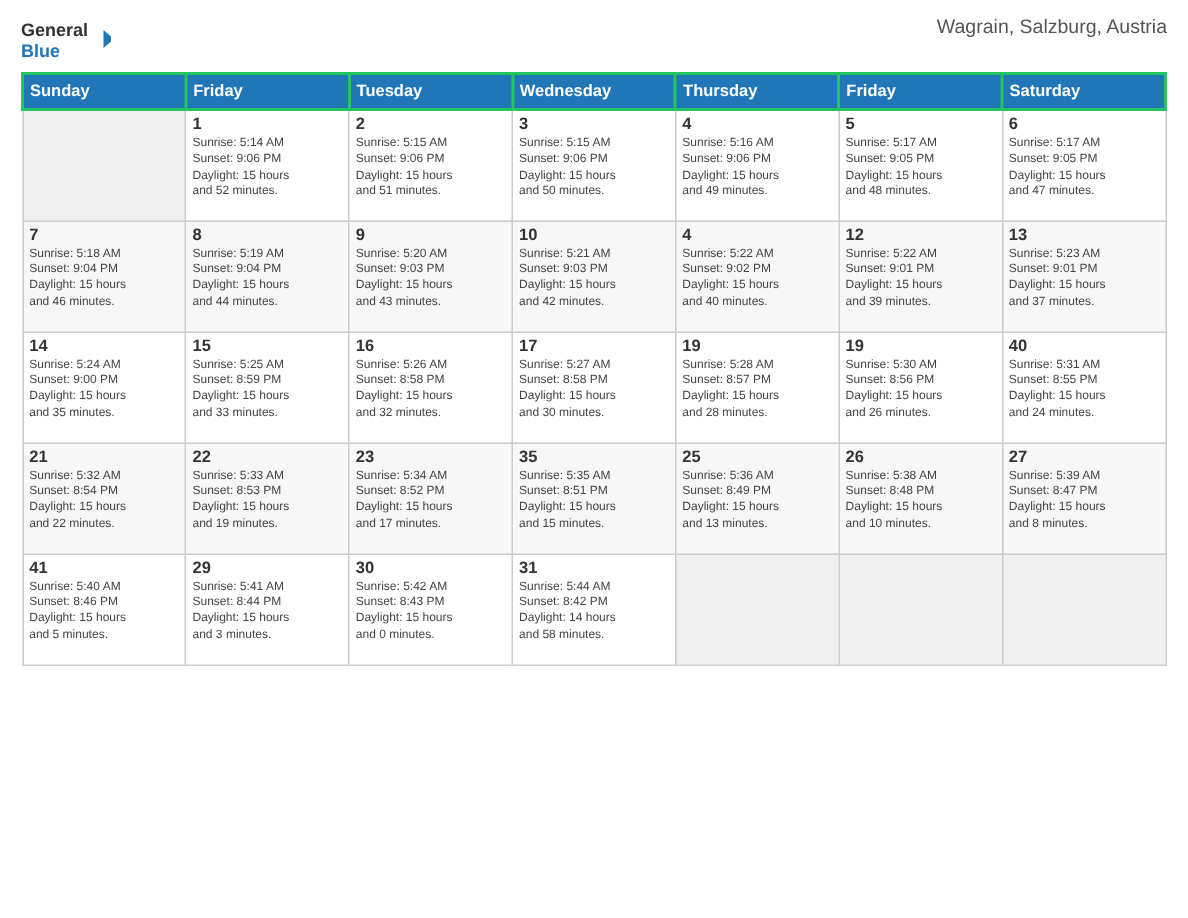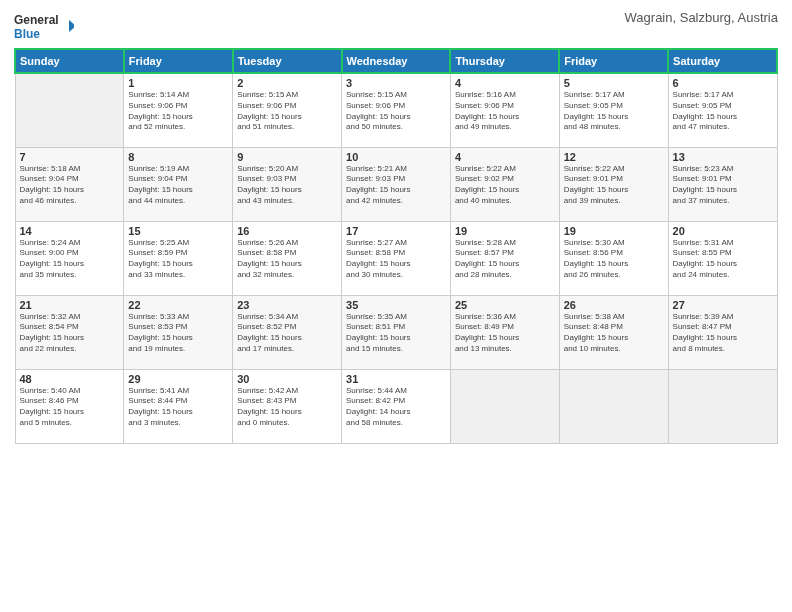--- a/index.html
+++ b/index.html
@@ -189,21 +189,21 @@
           </td>
           <td>
             <span class="day-number">19</span>
             <div class="day-info">Sunrise: 5:28 AM<br>Sunset: 8:57 PM<br>Daylight: 15 hours<br>and 28 minutes.</div>
           </td>
           <td>
             <span class="day-number">19</span>
             <div class="day-info">Sunrise: 5:30 AM<br>Sunset: 8:56 PM<br>Daylight: 15 hours<br>and 26 minutes.</div>
           </td>
           <td>
-            <span class="day-number">20</span>
+            <span class="day-number">40</span>
             <div class="day-info">Sunrise: 5:31 AM<br>Sunset: 8:55 PM<br>Daylight: 15 hours<br>and 24 minutes.</div>
           </td>
         </tr>
         <tr>
           <td>
             <span class="day-number">21</span>
             <div class="day-info">Sunrise: 5:32 AM<br>Sunset: 8:54 PM<br>Daylight: 15 hours<br>and 22 minutes.</div>
           </td>
           <td>
             <span class="day-number">22</span>
@@ -225,21 +225,21 @@
             <span class="day-number">26</span>
             <div class="day-info">Sunrise: 5:38 AM<br>Sunset: 8:48 PM<br>Daylight: 15 hours<br>and 10 minutes.</div>
           </td>
           <td>
             <span class="day-number">27</span>
             <div class="day-info">Sunrise: 5:39 AM<br>Sunset: 8:47 PM<br>Daylight: 15 hours<br>and 8 minutes.</div>
           </td>
         </tr>
         <tr>
           <td>
-            <span class="day-number">48</span>
+            <span class="day-number">41</span>
             <div class="day-info">Sunrise: 5:40 AM<br>Sunset: 8:46 PM<br>Daylight: 15 hours<br>and 5 minutes.</div>
           </td>
           <td>
             <span class="day-number">29</span>
             <div class="day-info">Sunrise: 5:41 AM<br>Sunset: 8:44 PM<br>Daylight: 15 hours<br>and 3 minutes.</div>
           </td>
           <td>
             <span class="day-number">30</span>
             <div class="day-info">Sunrise: 5:42 AM<br>Sunset: 8:43 PM<br>Daylight: 15 hours<br>and 0 minutes.</div>
           </td>

